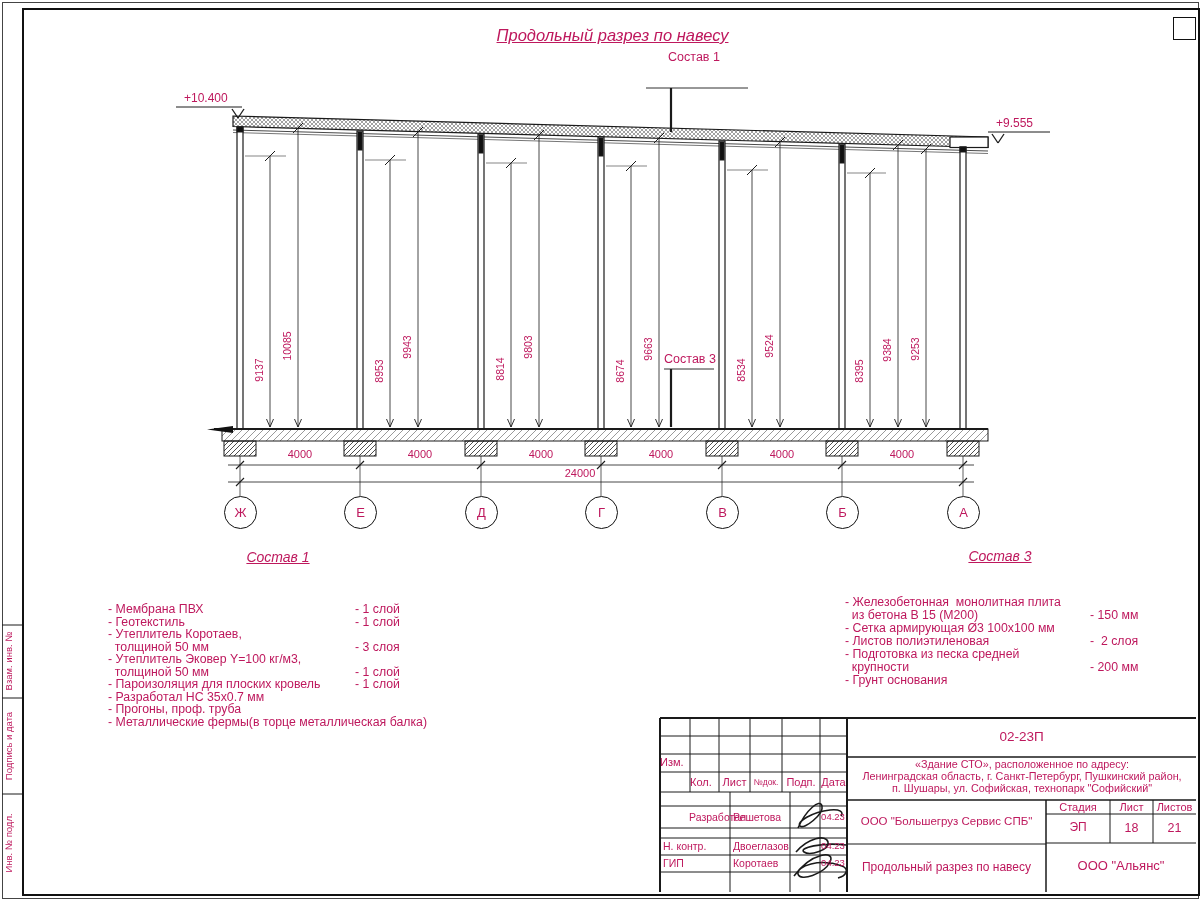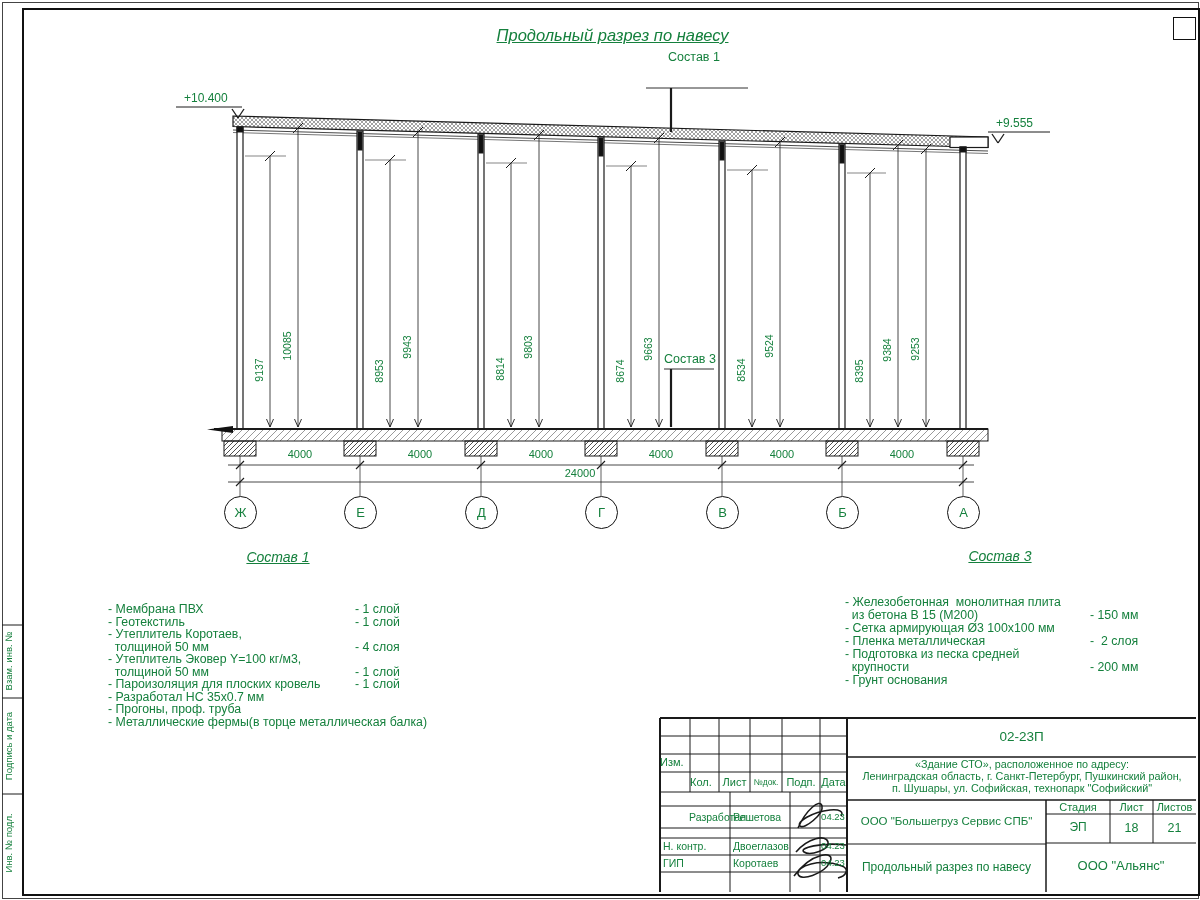--- a/index.html
+++ b/index.html
@@ -1,17 +1,17 @@
 <!DOCTYPE html>
 <html><head>
 <meta charset="utf-8">
 <style>
   html,body{margin:0;padding:0;background:#fff;}
   #sheet{position:relative;width:1200px;height:900px;background:#fff;overflow:hidden;
-         font-family:"Liberation Sans",sans-serif;color:#15803d;}
+         font-family:"Liberation Sans",sans-serif;color:#be185d;}
   .t{position:absolute;white-space:pre;line-height:1.15;}
   .c{text-align:center;}
   .vd{position:absolute;width:60px;height:14px;font-size:10.5px;text-align:center;
       transform:rotate(-90deg);}
   .dim{font-size:11px;}
   .axis{position:absolute;width:31px;height:31px;border:1.4px solid #111;border-radius:50%;
         display:flex;align-items:center;justify-content:center;font-size:13px;background:#fff;}
   .frame-outer{position:absolute;left:2px;top:2px;width:1195px;height:895px;border:1px solid #444;}
   .frame-inner{position:absolute;left:22px;top:8px;width:1174px;height:884px;border:2px solid #111;}
   .tr-box{position:absolute;left:1173px;top:17px;width:21px;height:21px;border:1.6px solid #111;}
@@ -278,29 +278,29 @@
 <div class="t spec" style="left:108px;top:627px;">- Утеплитель Коротаев,</div>
 <div class="t spec" style="left:108px;top:640px;">  толщиной 50 мм</div>
 <div class="t spec" style="left:108px;top:652px;">- Утеплитель Эковер Y=100 кг/м3,</div>
 <div class="t spec" style="left:108px;top:665px;">  толщиной 50 мм</div>
 <div class="t spec" style="left:108px;top:677px;">- Пароизоляция для плоских кровель</div>
 <div class="t spec" style="left:108px;top:690px;">- Разработал НС 35х0.7 мм</div>
 <div class="t spec" style="left:108px;top:702px;">- Прогоны, проф. труба</div>
 <div class="t spec" style="left:108px;top:715px;">- Металлические фермы(в торце металлическая балка)</div>
 <div class="t spec" style="left:355px;top:602px;">- 1 слой</div>
 <div class="t spec" style="left:355px;top:615px;">- 1 слой</div>
-<div class="t spec" style="left:355px;top:640px;">- 4 слоя</div>
+<div class="t spec" style="left:355px;top:640px;">- 3 слоя</div>
 <div class="t spec" style="left:355px;top:665px;">- 1 слой</div>
 <div class="t spec" style="left:355px;top:677px;">- 1 слой</div>
 
 <div class="t c spec-title" style="left:925px;top:548px;width:150px;">Состав 3</div>
 <div class="t spec" style="left:845px;top:595px;">- Железобетонная  монолитная плита</div>
 <div class="t spec" style="left:845px;top:608px;">  из бетона В 15 (М200)</div>
 <div class="t spec" style="left:845px;top:621px;">- Сетка армирующая Ø3 100х100 мм</div>
-<div class="t spec" style="left:845px;top:634px;">- Пленка металлическая</div>
+<div class="t spec" style="left:845px;top:634px;">- Листов полиэтиленовая</div>
 <div class="t spec" style="left:845px;top:647px;">- Подготовка из песка средней</div>
 <div class="t spec" style="left:845px;top:660px;">  крупности</div>
 <div class="t spec" style="left:845px;top:673px;">- Грунт основания</div>
 <div class="t spec" style="left:1090px;top:608px;">- 150 мм</div>
 <div class="t spec" style="left:1090px;top:634px;">-  2 слоя</div>
 <div class="t spec" style="left:1090px;top:660px;">- 200 мм</div>
 
 <div class="side" style="left:-33px;top:652px;">Взам. инв. №</div>
 <div class="side" style="left:-33px;top:737px;">Подпись и дата</div>
 <div class="side" style="left:-33px;top:834px;">Инв. № подл.</div>

